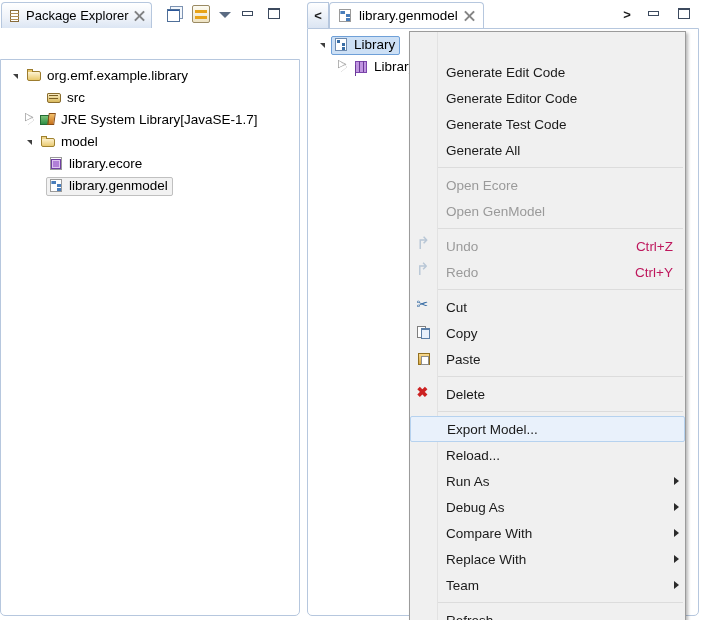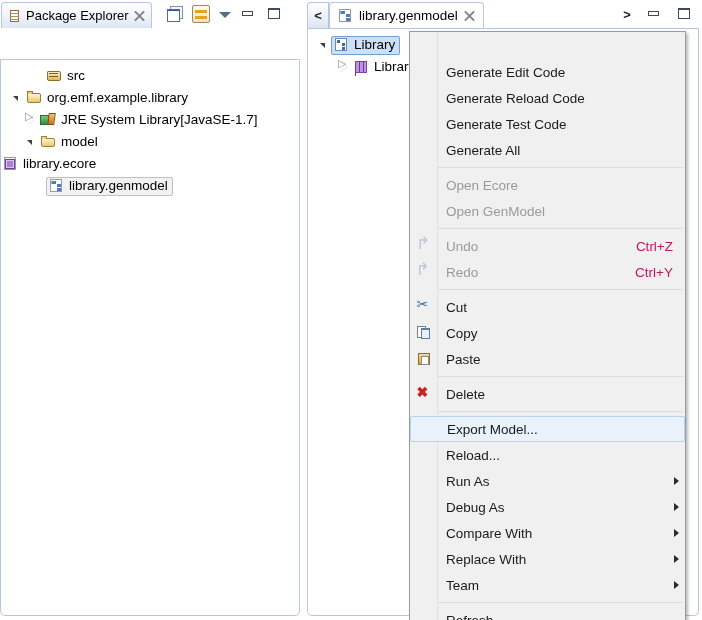--- a/index.html
+++ b/index.html
@@ -672,54 +672,54 @@
         <span class="tb-btn ic-linked"></span>
         <span class="tb-btn ic-menu-arrow"></span>
         <span class="tb-btn ic-minimize"></span>
         <span class="tb-btn ic-maximize"></span>
       </div>
     </div>
 
     <div class="view-body">
       <div class="tree">
 
+        <div class="tree-row" style="padding-left:8px;">
+          <span class="twisty open"></span>
+          <span class="tree-label-box">
+            <span class="tree-icon ic-project"></span>
+            <span class="tree-label">org.emf.example.library</span>
+          </span>
+        </div>
+
         <div class="tree-row" style="padding-left:28px;">
           <span class="twisty"></span>
           <span class="tree-label-box">
             <span class="tree-icon ic-srcfolder"></span>
             <span class="tree-label">src</span>
-          </span>
-        </div>
-
-        <div class="tree-row" style="padding-left:8px;">
-          <span class="twisty open"></span>
-          <span class="tree-label-box">
-            <span class="tree-icon ic-project"></span>
-            <span class="tree-label">org.emf.example.library</span>
           </span>
         </div>
 
         <div class="tree-row" style="padding-left:22px;align-items:center;">
           <span class="twisty closed"></span>
           <span class="tree-label-box">
             <span class="tree-icon ic-jre"></span>
             <span class="tree-label">JRE System Library </span>
             <span class="tree-label dim">[JavaSE-1.7]</span>
           </span>
         </div>
 
         <div class="tree-row" style="padding-left:22px;">
           <span class="twisty open"></span>
           <span class="tree-label-box">
             <span class="tree-icon ic-folder"></span>
             <span class="tree-label">model</span>
           </span>
         </div>
 
-        <div class="tree-row" style="">
+        <div class="tree-row" style="padding-left:46px;">
           <span class="tree-label-box">
             <span class="tree-icon ic-ecore"></span>
             <span class="tree-label">library.ecore</span>
           </span>
         </div>
 
         <div class="tree-row selected" style="padding-left:46px;">
           <span class="tree-label-box">
             <span class="tree-icon ic-genmodel"></span>
             <span class="tree-label">library.genmodel</span>
@@ -772,21 +772,21 @@
 
     <div class="menu-item">
       <span class="gutter"></span>
     </div>
     <div class="menu-item">
       <span class="gutter"></span>
       <span class="mlabel">Generate Edit Code</span>
     </div>
     <div class="menu-item">
       <span class="gutter"></span>
-      <span class="mlabel">Generate Reload Code</span>
+      <span class="mlabel">Generate Editor Code</span>
     </div>
     <div class="menu-item">
       <span class="gutter"></span>
       <span class="mlabel">Generate Test Code</span>
     </div>
     <div class="menu-item">
       <span class="gutter"></span>
       <span class="mlabel">Generate All</span>
     </div>
 

